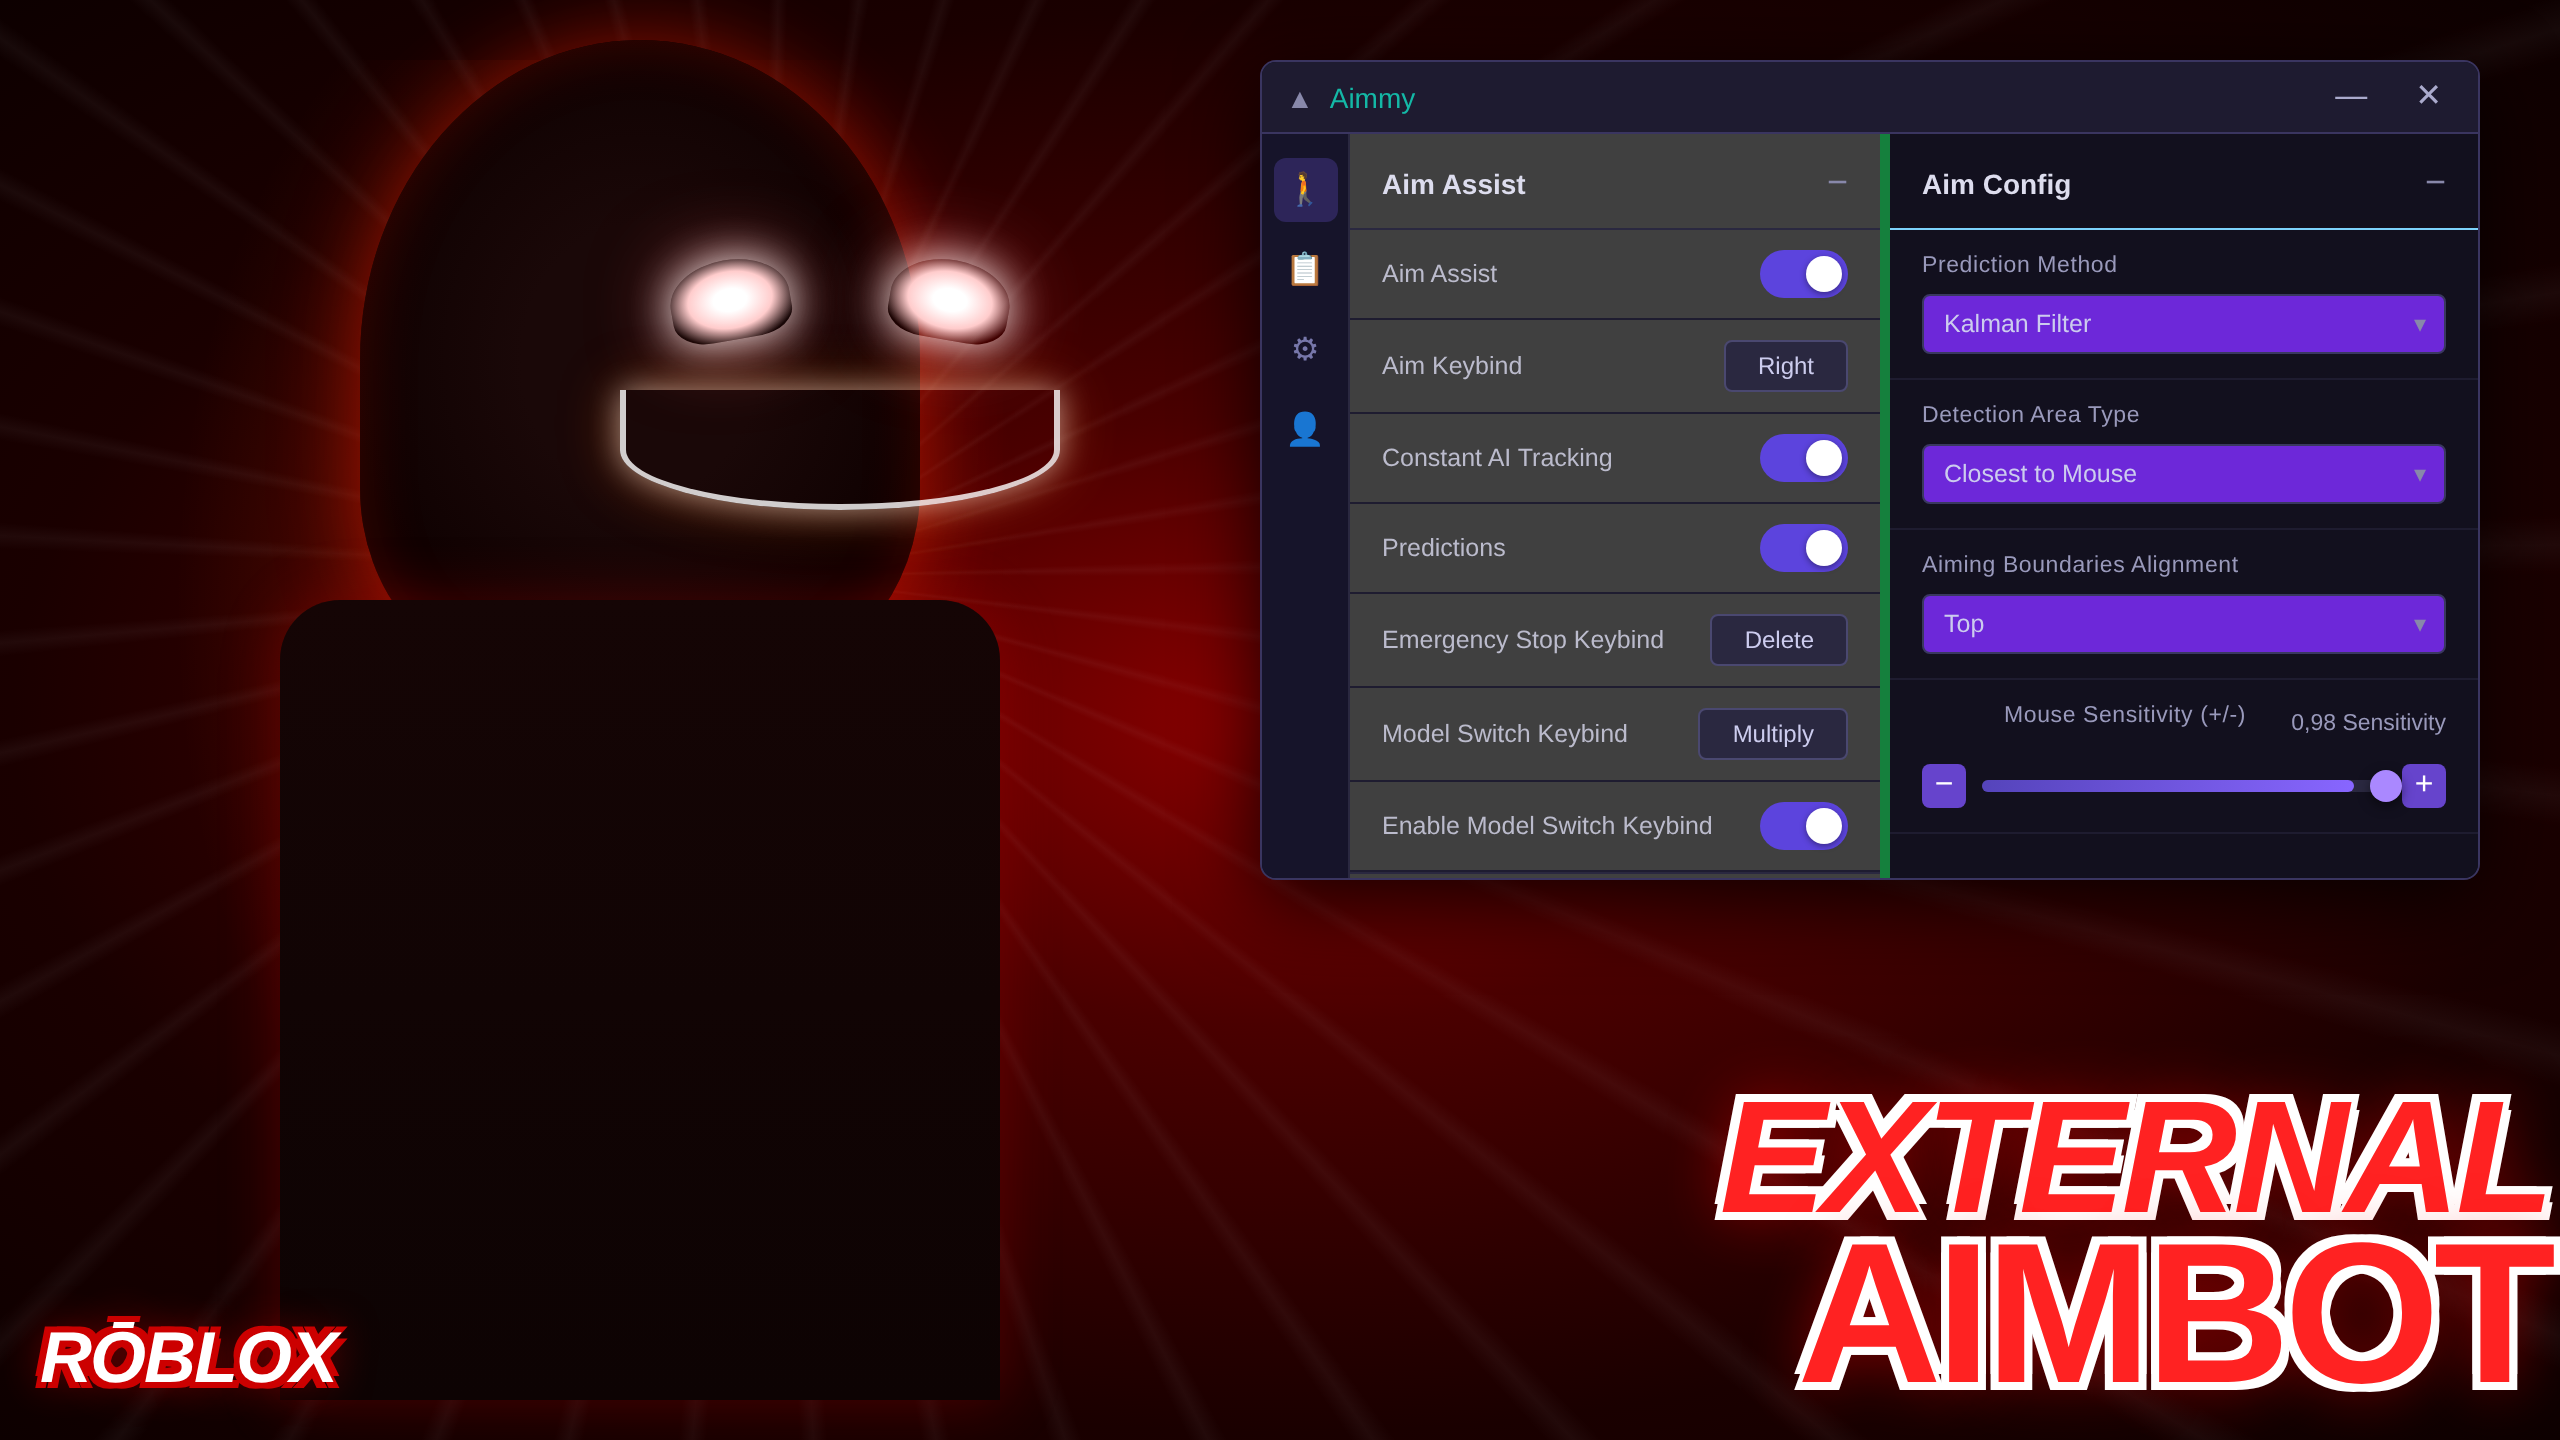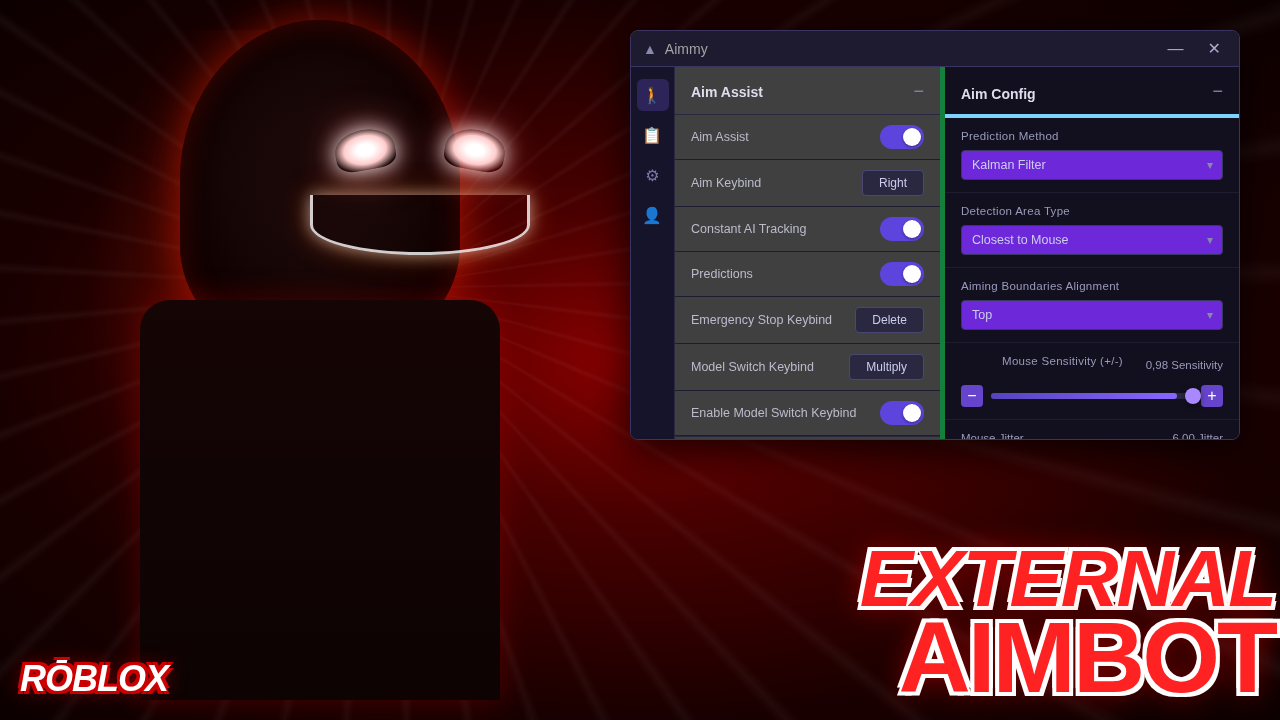--- a/index.html
+++ b/index.html
@@ -212,21 +212,21 @@
       user-select: none;
     }
 
     .title-bar-chevron {
       color: #8888aa;
       font-size: 14px;
       margin-right: 8px;
     }
 
     .title-bar-title {
-      color: #a3a3a3;
+      color: #14b8a6;
       font-size: 14px;
       font-weight: 500;
       flex: 1;
     }
 
     .title-bar-controls {
       display: flex;
       gap: 12px;
     }
 
@@ -380,24 +380,24 @@
     
     .right-panel {
       flex: 1;
       background: #12101e;
       overflow-y: auto;
       padding: 0;
     }
 
     .right-panel-header {
       display: flex;
-      align-items: flex-end;
+      align-items: center;
       justify-content: space-between;
       padding: 14px 16px 12px;
-      border-bottom: 4px solid #7dd3fc;
+      border-bottom: 1px solid #7dd3fc;
     }
 
     .right-panel-title {
       color: #ddddee;
       font-size: 14px;
       font-weight: 600;
     }
 
     .config-section {
       padding: 12px 16px;
@@ -688,21 +688,17 @@
             <button class="slider-minus">−</button>
             <div class="slider-track">
               <div class="slider-fill">
                 <div class="slider-thumb"></div>
               </div>
             </div>
             <button class="slider-plus">+</button>
           </div>
         </div>
 
-        <div class="jitter-row">
-          <span class="jitter-label">Mouse Jitter</span>
-          <span class="jitter-value">6,00 Jitter</span>
-        </div>
 
       </div>
     </div>
   </div>
 </div>
 
 </body></html>

